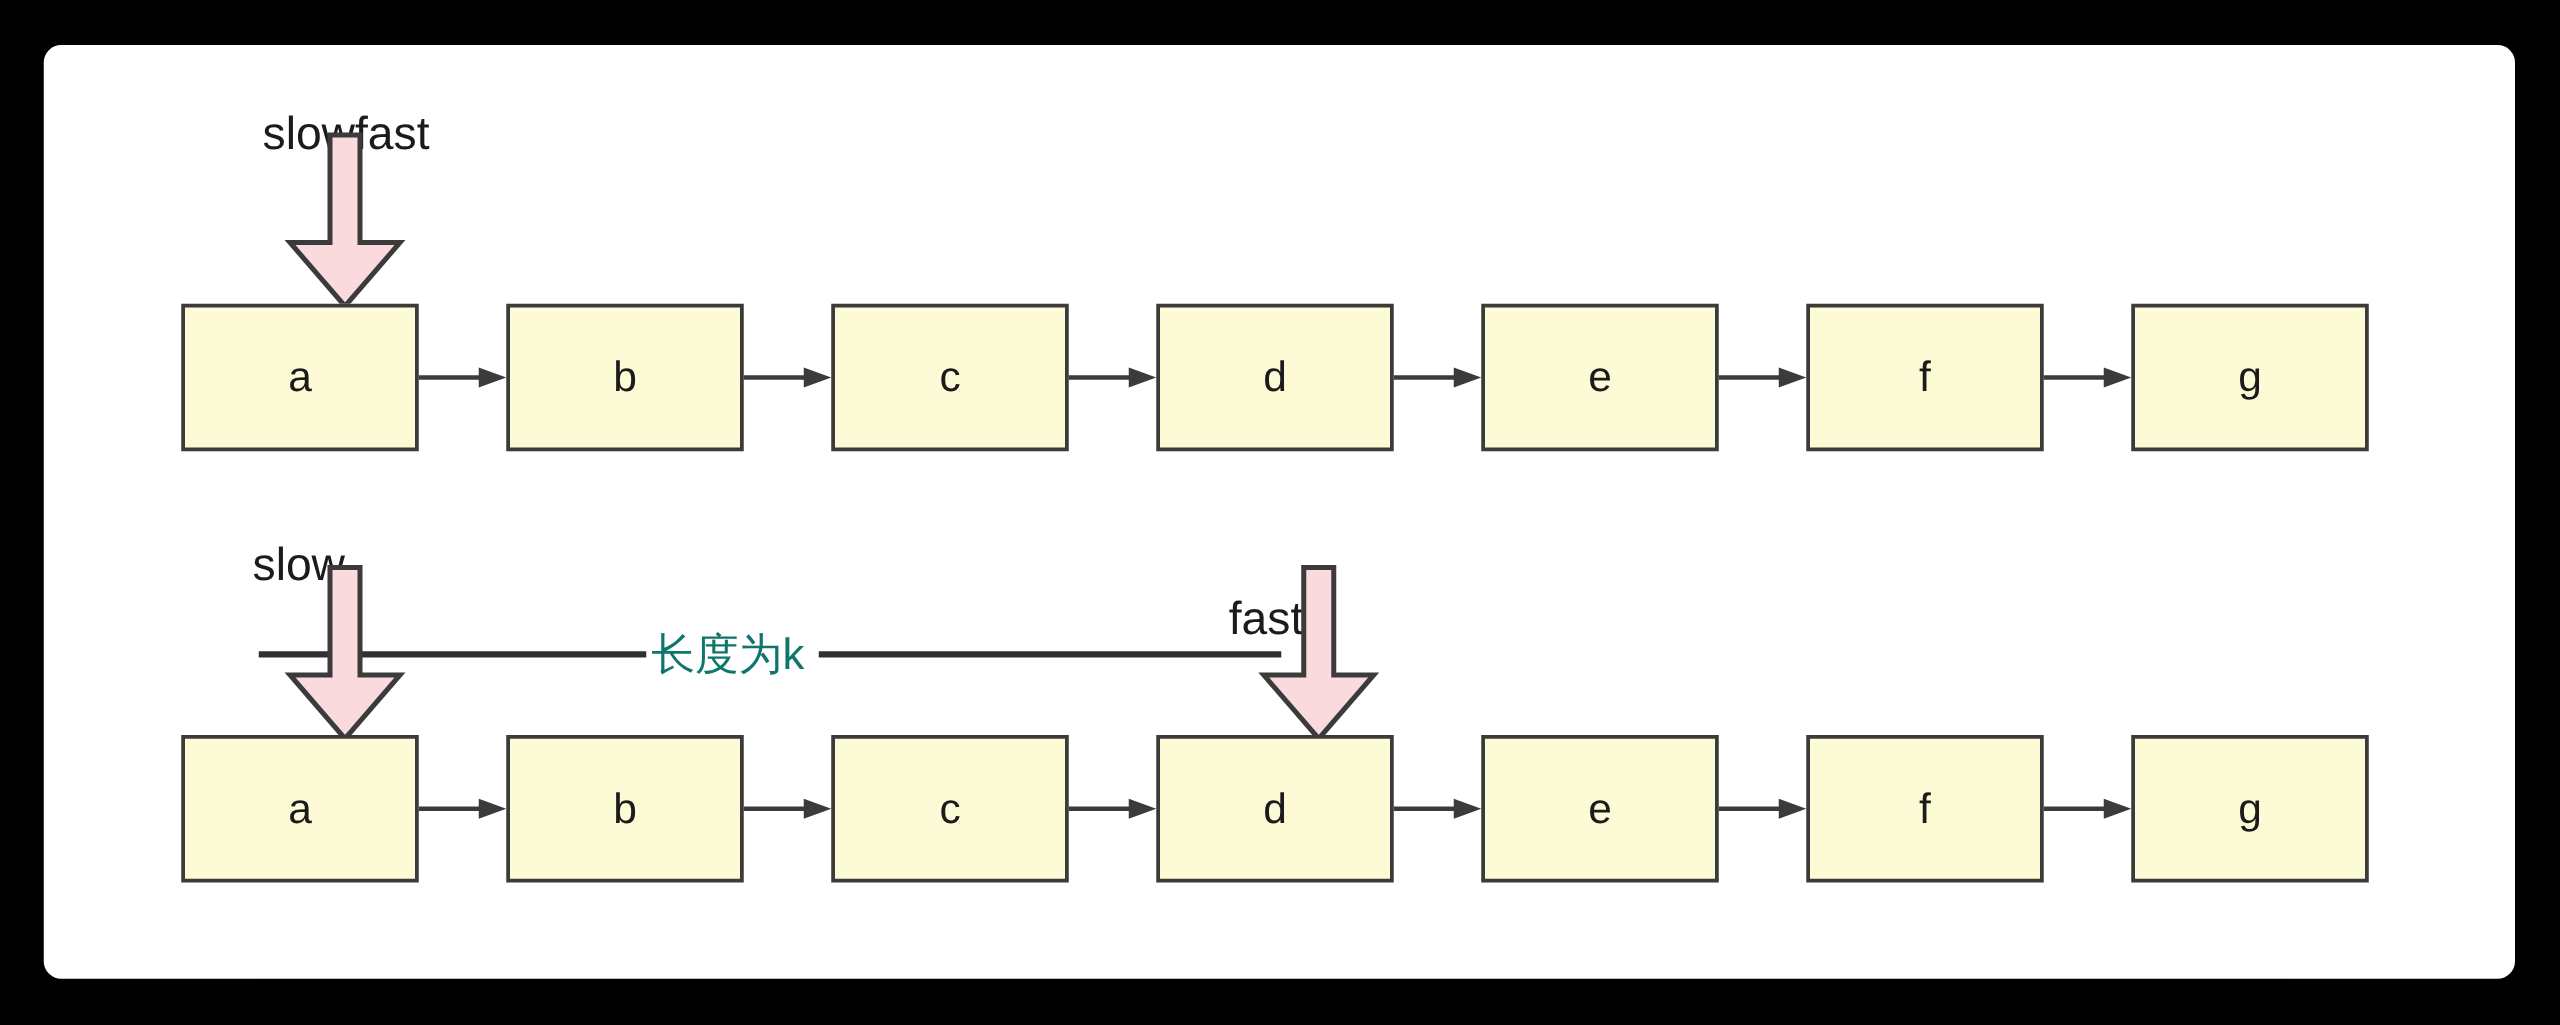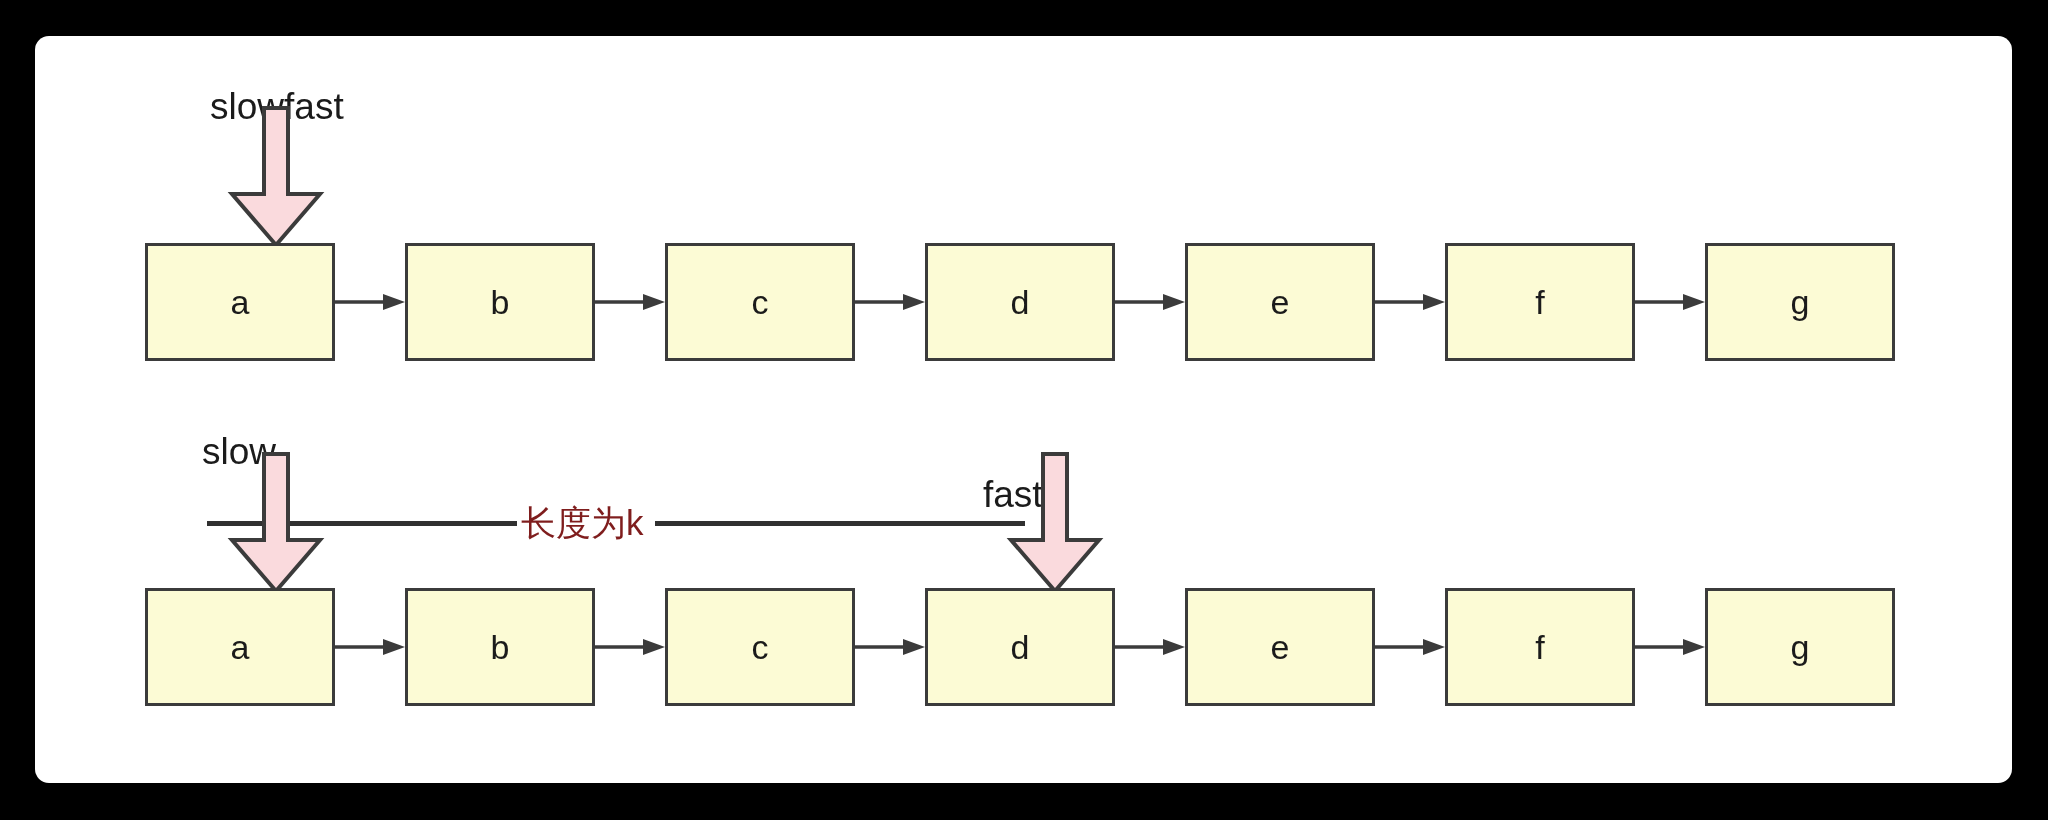--- a/index.html
+++ b/index.html
@@ -56,21 +56,21 @@
 
   
   .measure-line {
     position: absolute;
     height: 5px;
     background: #303030;
   }
   .measure-label {
     position: absolute;
     font-size: 35px;
-    color: #7f1d1d;
+    color: #0f766e;
     white-space: pre;
     font-family: "Liberation Sans", sans-serif;
   }
 </style>
 </head>
 <body>
 
 <div id="stage">
   <div class="panel">
 

